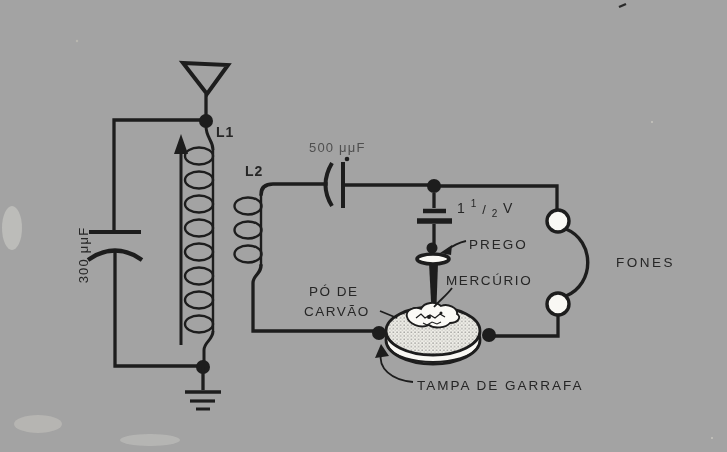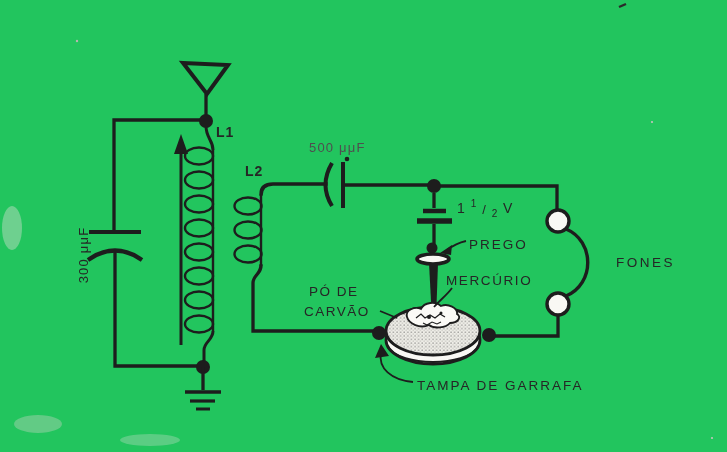--- a/index.html
+++ b/index.html
@@ -3,21 +3,21 @@
 <meta charset="utf-8">
 <style>
   html,body{margin:0;padding:0;}
   body{
     width:727px;height:452px;overflow:hidden;
     font-family:"Liberation Sans", sans-serif;
     background:#e9e8e4;
   }
   .page{
     position:relative;width:727px;height:452px;
-    background:#22c55e;
+    background:#a3a3a3;
   }
   svg{position:absolute;left:0;top:0;display:block;}
   text{
     font-family:"Liberation Sans", sans-serif;
     fill:#262626;
   }
   .lbl{font-size:13.5px;letter-spacing:2px;}
   .lbl-tight{font-size:13px;letter-spacing:1.2px;}
   .coil-lbl{font-size:14px;font-weight:bold;letter-spacing:1px;}
   .cap-lbl{fill:#4f4f4f;}

